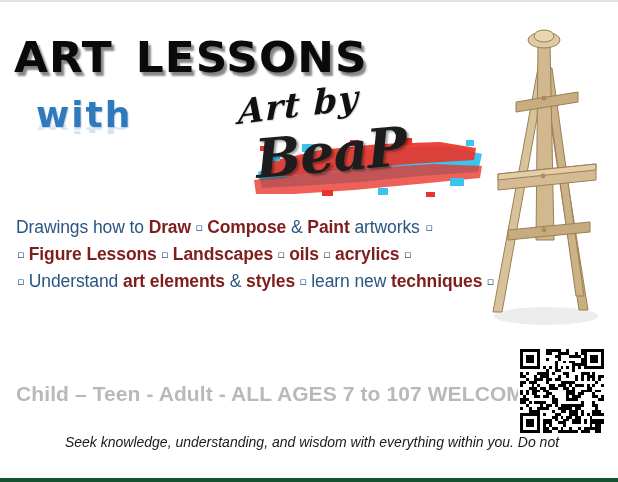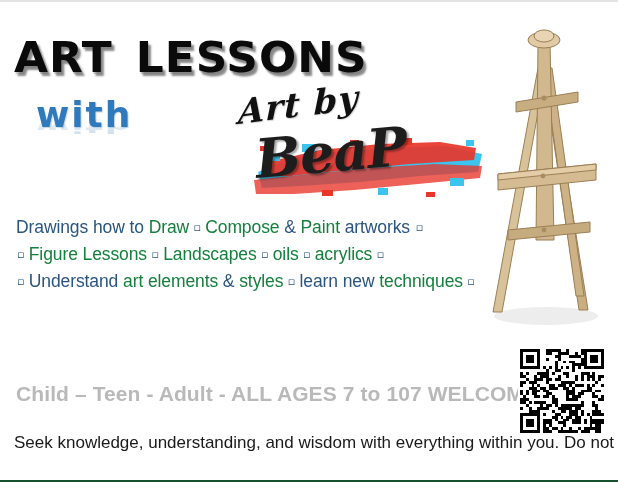--- a/index.html
+++ b/index.html
@@ -12,21 +12,21 @@
     background: #ffffff;
     font-family: "Liberation Sans", sans-serif;
     overflow: hidden;
   }
   #poster {
     position: relative;
     width: 618px;
     height: 482px;
     background: #ffffff;
     border-top: 2px solid #e2e2e2;
-    border-bottom: 2px solid #14532d;
+    border-bottom: 4px solid #14532d;
     box-sizing: border-box;
     overflow: hidden;
   }
 
   
   #title-block {
     position: absolute;
     left: 14px;
     top: 18px;
     width: 545px;
@@ -147,21 +147,21 @@
     width: 560px;
   }
   .bline {
     font-family: "Liberation Sans", sans-serif;
     font-size: 17.5px;
     line-height: 27px;
     color: #2a5580;
     white-space: nowrap;
     letter-spacing: -0.1px;
   }
-  .bline b { font-weight: 400; color: #15803d; text-align: right; }
+  .bline b { font-weight: 700; color: #7f1d1d; text-align: right; }
   .sq {
     font-family: "DejaVu Sans", sans-serif;
     font-size: 11px;
     color: #2a5580;
     vertical-align: 2px;
     padding: 0 1px;
   }
 
   
   #ages-line {
@@ -188,23 +188,24 @@
   }
 
   
   #scripture {
     position: absolute;
     left: 14px;
     top: 430px;
     width: 596px;
     text-align: center;
     font-family: "Liberation Sans", sans-serif;
-    font-size: 17px;
+    font-size: 14px;
     line-height: 21px;
     color: #1a1a1a;
+    font-style: italic;
   }
   .sline { display: block; white-space: nowrap; }
 </style>
 </head>
 <body>
 
 <div id="poster">
 
   <div id="title-block">
     <div id="main-title">Art Lessons</div>

